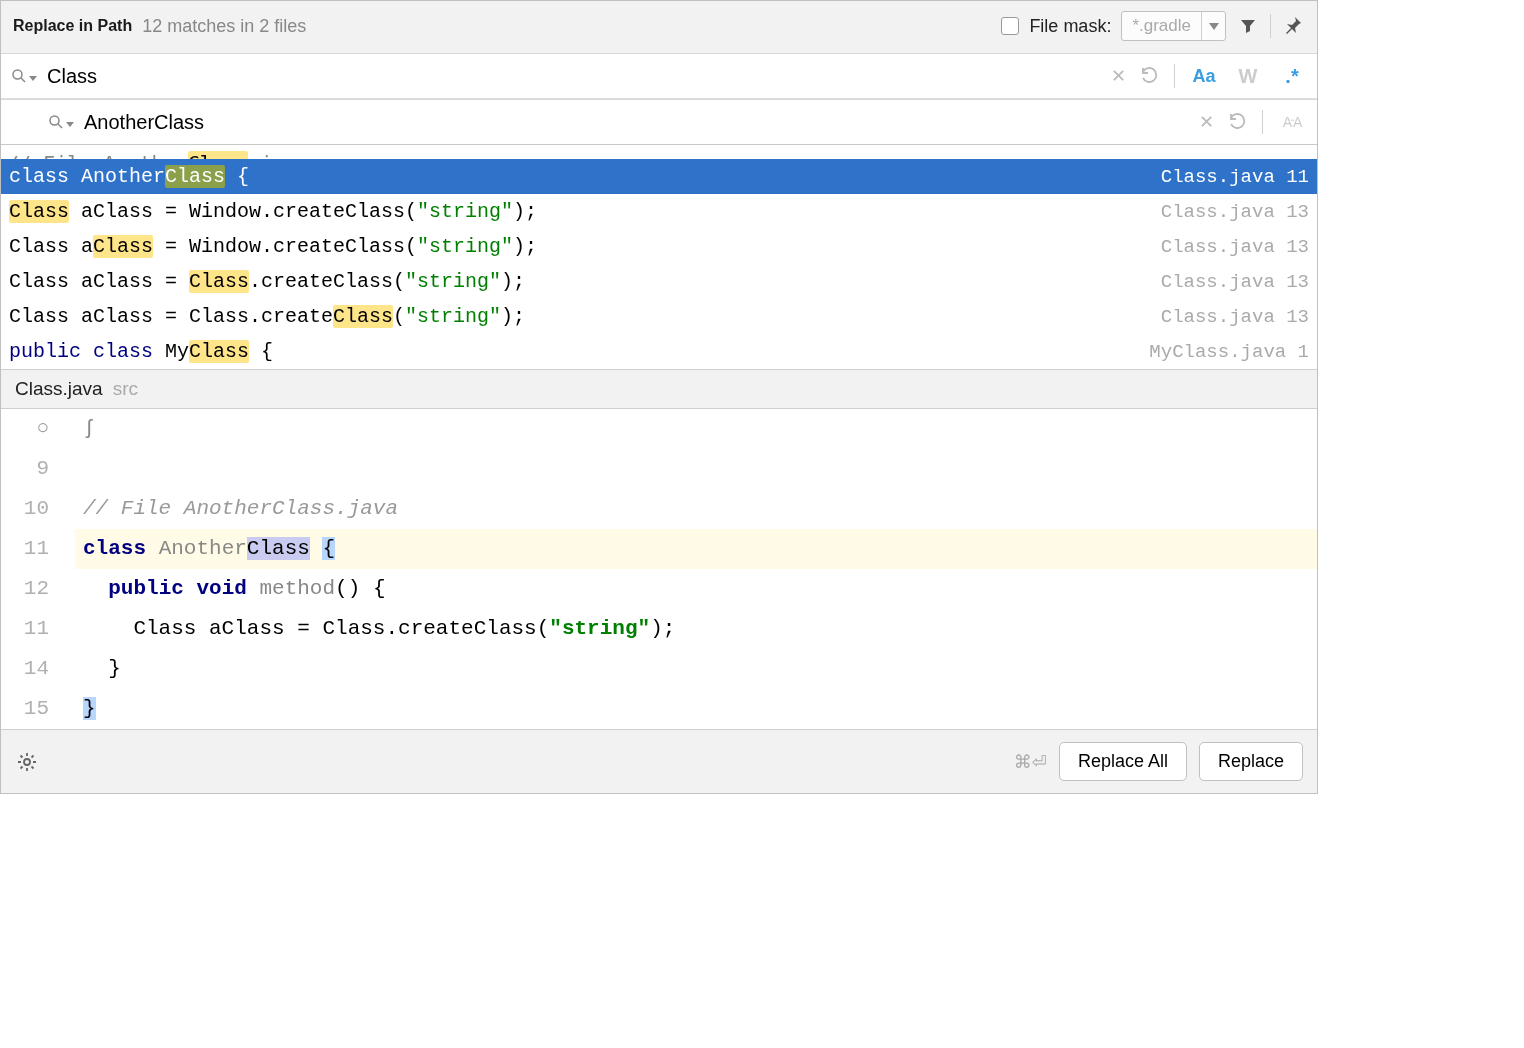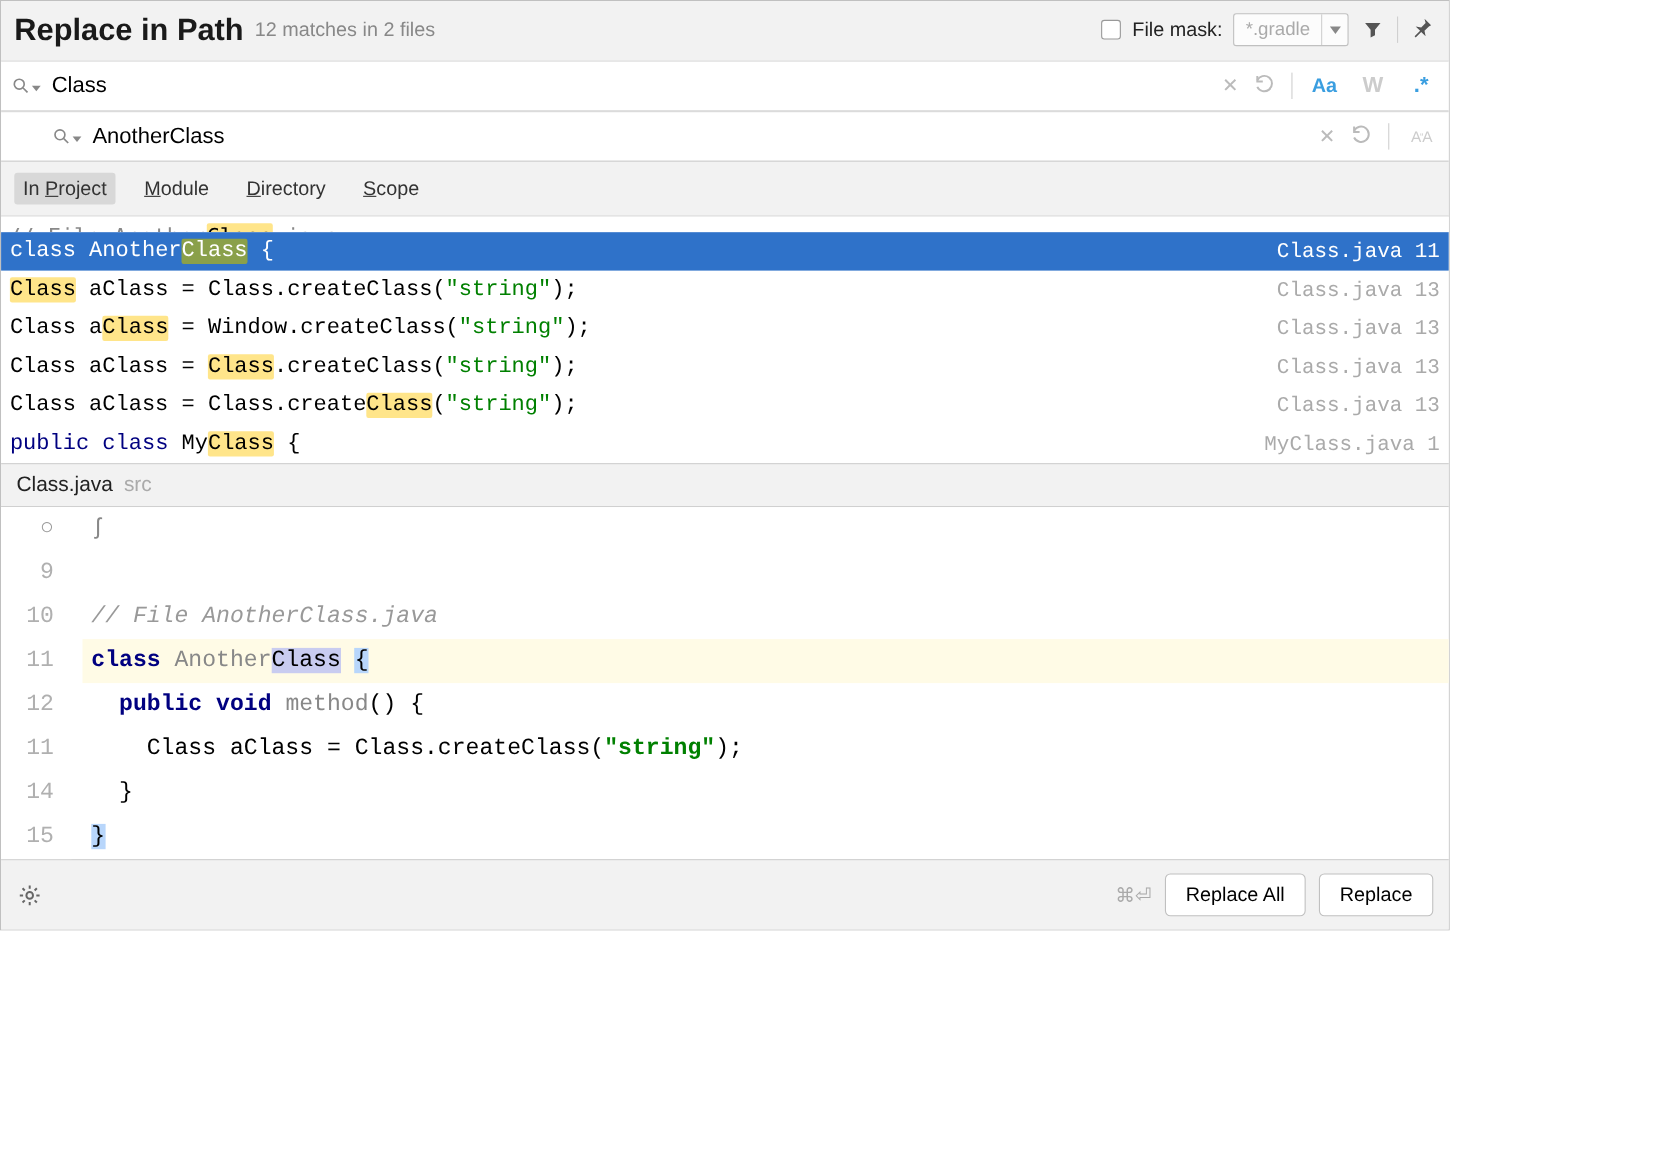--- a/index.html
+++ b/index.html
@@ -1,19 +1,19 @@
 <!DOCTYPE html>
 <html><head>
 <meta charset="utf-8">
 <style>
 * { box-sizing: border-box; margin: 0; padding: 0; }
 body { font-family: -apple-system, "Helvetica Neue", Arial, sans-serif; font-size: 15px; color: #000; background: #fff; width: 1318px; }
 .dialog { border: 1px solid #c0c0c0; background: #f2f2f2; }
 .header { display: flex; align-items: center; padding: 10px 12px 12px 12px; background: #f2f2f2; }
-.title { font-size: 28px; font-weight: 700; color: #1a1a1a; }
+.title { font-size: 16px; font-weight: 700; color: #1a1a1a; }
 .subtitle { font-size: 18px; color: #888; margin-left: 10px; }
 .header-right { margin-left: auto; display: flex; align-items: center; gap: 10px; }
 .checkbox { width: 18px; height: 18px; border: 1px solid #999; border-radius: 3px; background: #fff; }
 .file-mask-label { font-size: 18px; color: #222; }
 .combo { display: flex; align-items: center; border: 1px solid #c0c0c0; border-radius: 3px; background: #fcfcfc; height: 30px; }
 .combo-text { padding: 0 10px; color: #aaa; font-size: 17px; }
 .combo-caret { width: 24px; height: 28px; border-left: 1px solid #d0d0d0; display: flex; align-items: center; justify-content: center; }
 .caret-down { width: 0; height: 0; border-left: 5px solid transparent; border-right: 5px solid transparent; border-top: 7px solid #888; }
 .icon-btn { width: 24px; height: 24px; display: flex; align-items: center; justify-content: center; cursor: pointer; }
 .funnel-icon { position: relative; width: 18px; height: 18px; }
@@ -149,38 +149,32 @@
         <svg viewBox="0 0 20 20">
             <path d="M3 7 A7 7 0 1 1 3 13" fill="none" stroke="#bbb" stroke-width="1.8"></path>
             <path d="M3 3 v5 h5" fill="none" stroke="#bbb" stroke-width="1.8"></path>
           </svg>
       </span>
       <div class="vsep"></div>
       <div class="opt-btn opt-preserve">A<sup style="font-size:9px">“</sup>A</div>
     </div>
   </div>
 
-  <div class="scope-tabs" id="scope-tabs">
-      <div class="scope-tab active">In <span class="mn">P</span>roject</div>
-      <div class="scope-tab"><span class="mn">M</span>odule</div>
-      <div class="scope-tab"><span class="mn">D</span>irectory</div>
-      <div class="scope-tab"><span class="mn">S</span>cope</div>
-    </div>
 
   <div class="results">
     <div class="result-partial">
       <span class="partial-text">// File Another<span class="hl">Class</span>.java</span>
     </div>
     <div id="results-container">
         <div class="result-row selected">
           <span class="code"><span class="kw">class</span><span> Another</span><span class="hl">Class</span><span> {</span></span>
           <span class="file-info">Class.java 11</span>
         </div>
         <div class="result-row">
-          <span class="code"><span class="hl">Class</span><span> aClass = Class.createClass(</span><span class="str">"string"</span><span>);</span></span>
+          <span class="code"><span class="hl">Class</span><span> aClass = Window.createClass(</span><span class="str">"string"</span><span>);</span></span>
           <span class="file-info">Class.java 13</span>
         </div>
         <div class="result-row">
           <span class="code"><span>Class a</span><span class="hl">Class</span><span> = Window.createClass(</span><span class="str">"string"</span><span>);</span></span>
           <span class="file-info">Class.java 13</span>
         </div>
         <div class="result-row">
           <span class="code"><span>Class aClass = </span><span class="hl">Class</span><span>.createClass(</span><span class="str">"string"</span><span>);</span></span>
           <span class="file-info">Class.java 13</span>
         </div>

